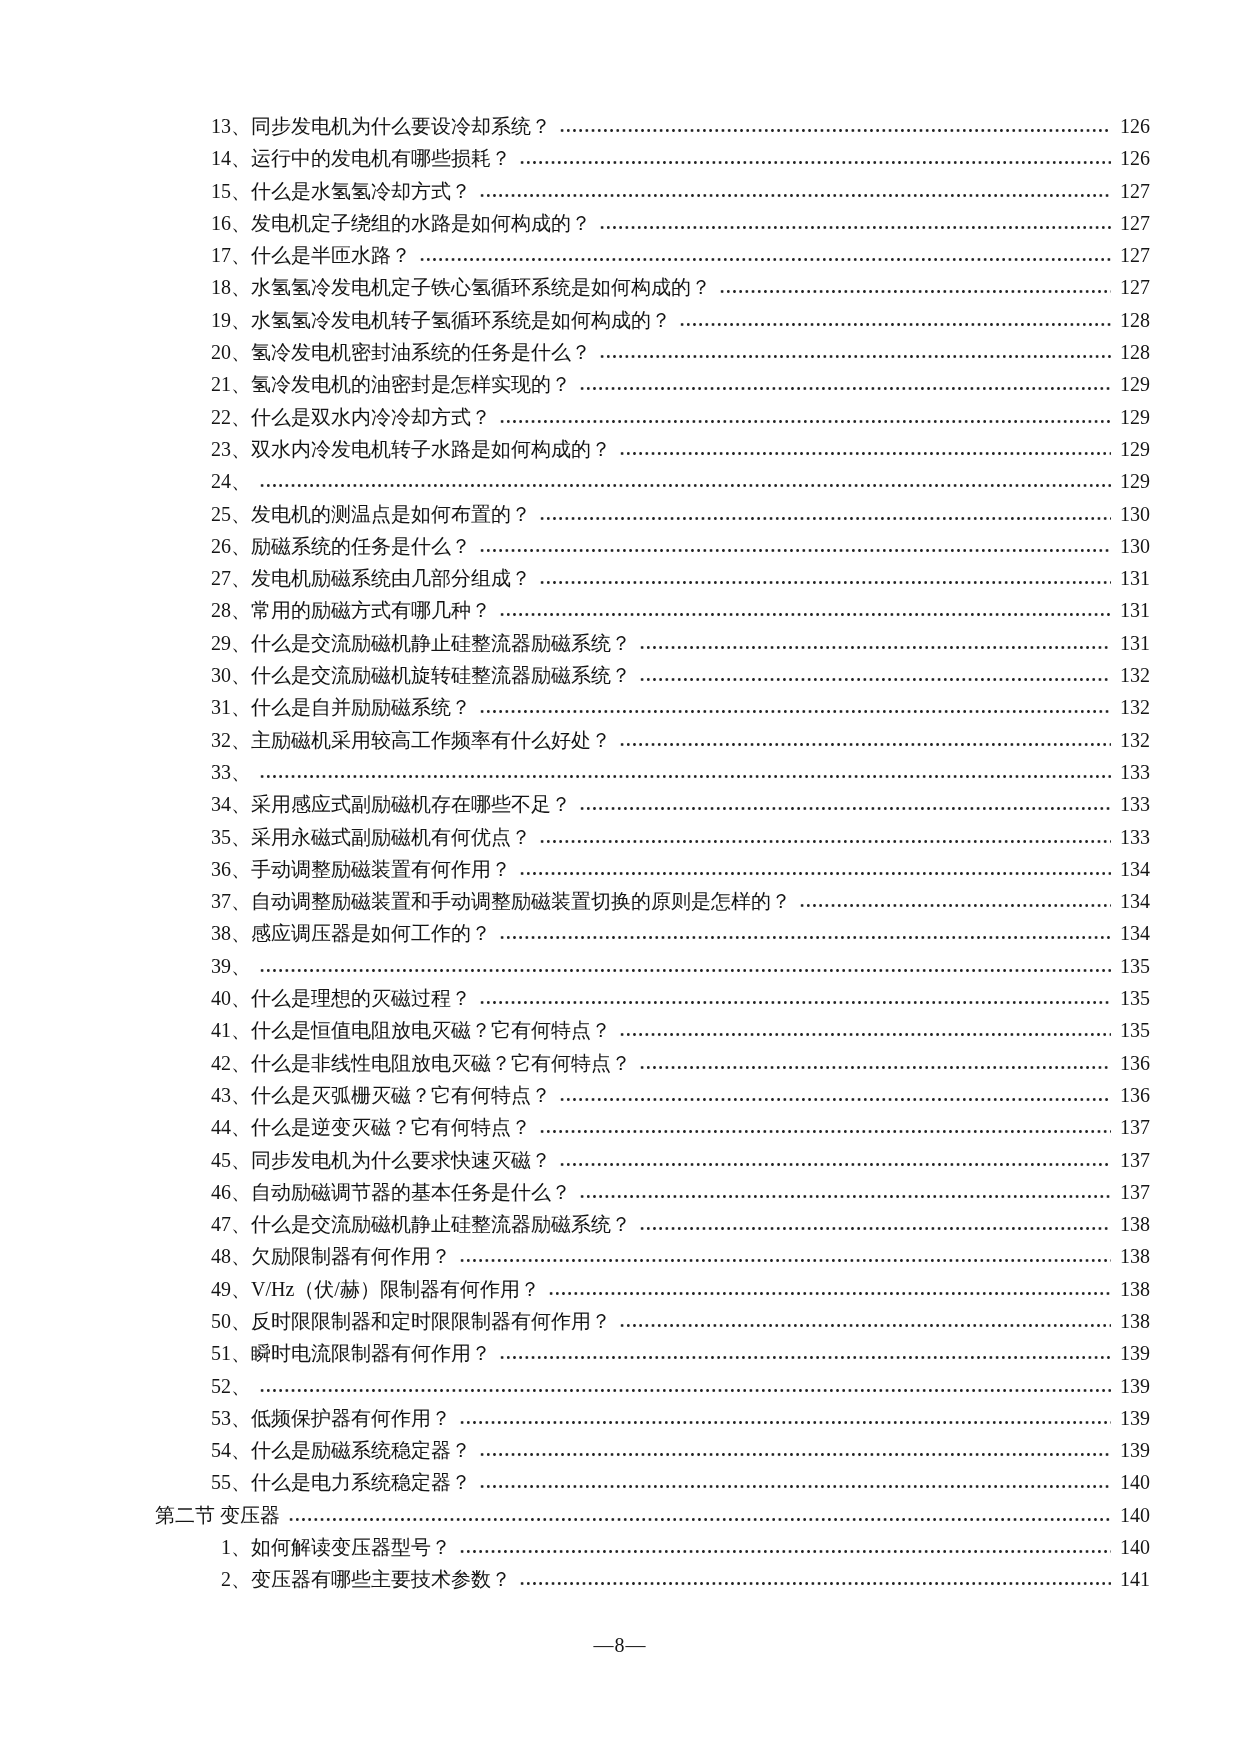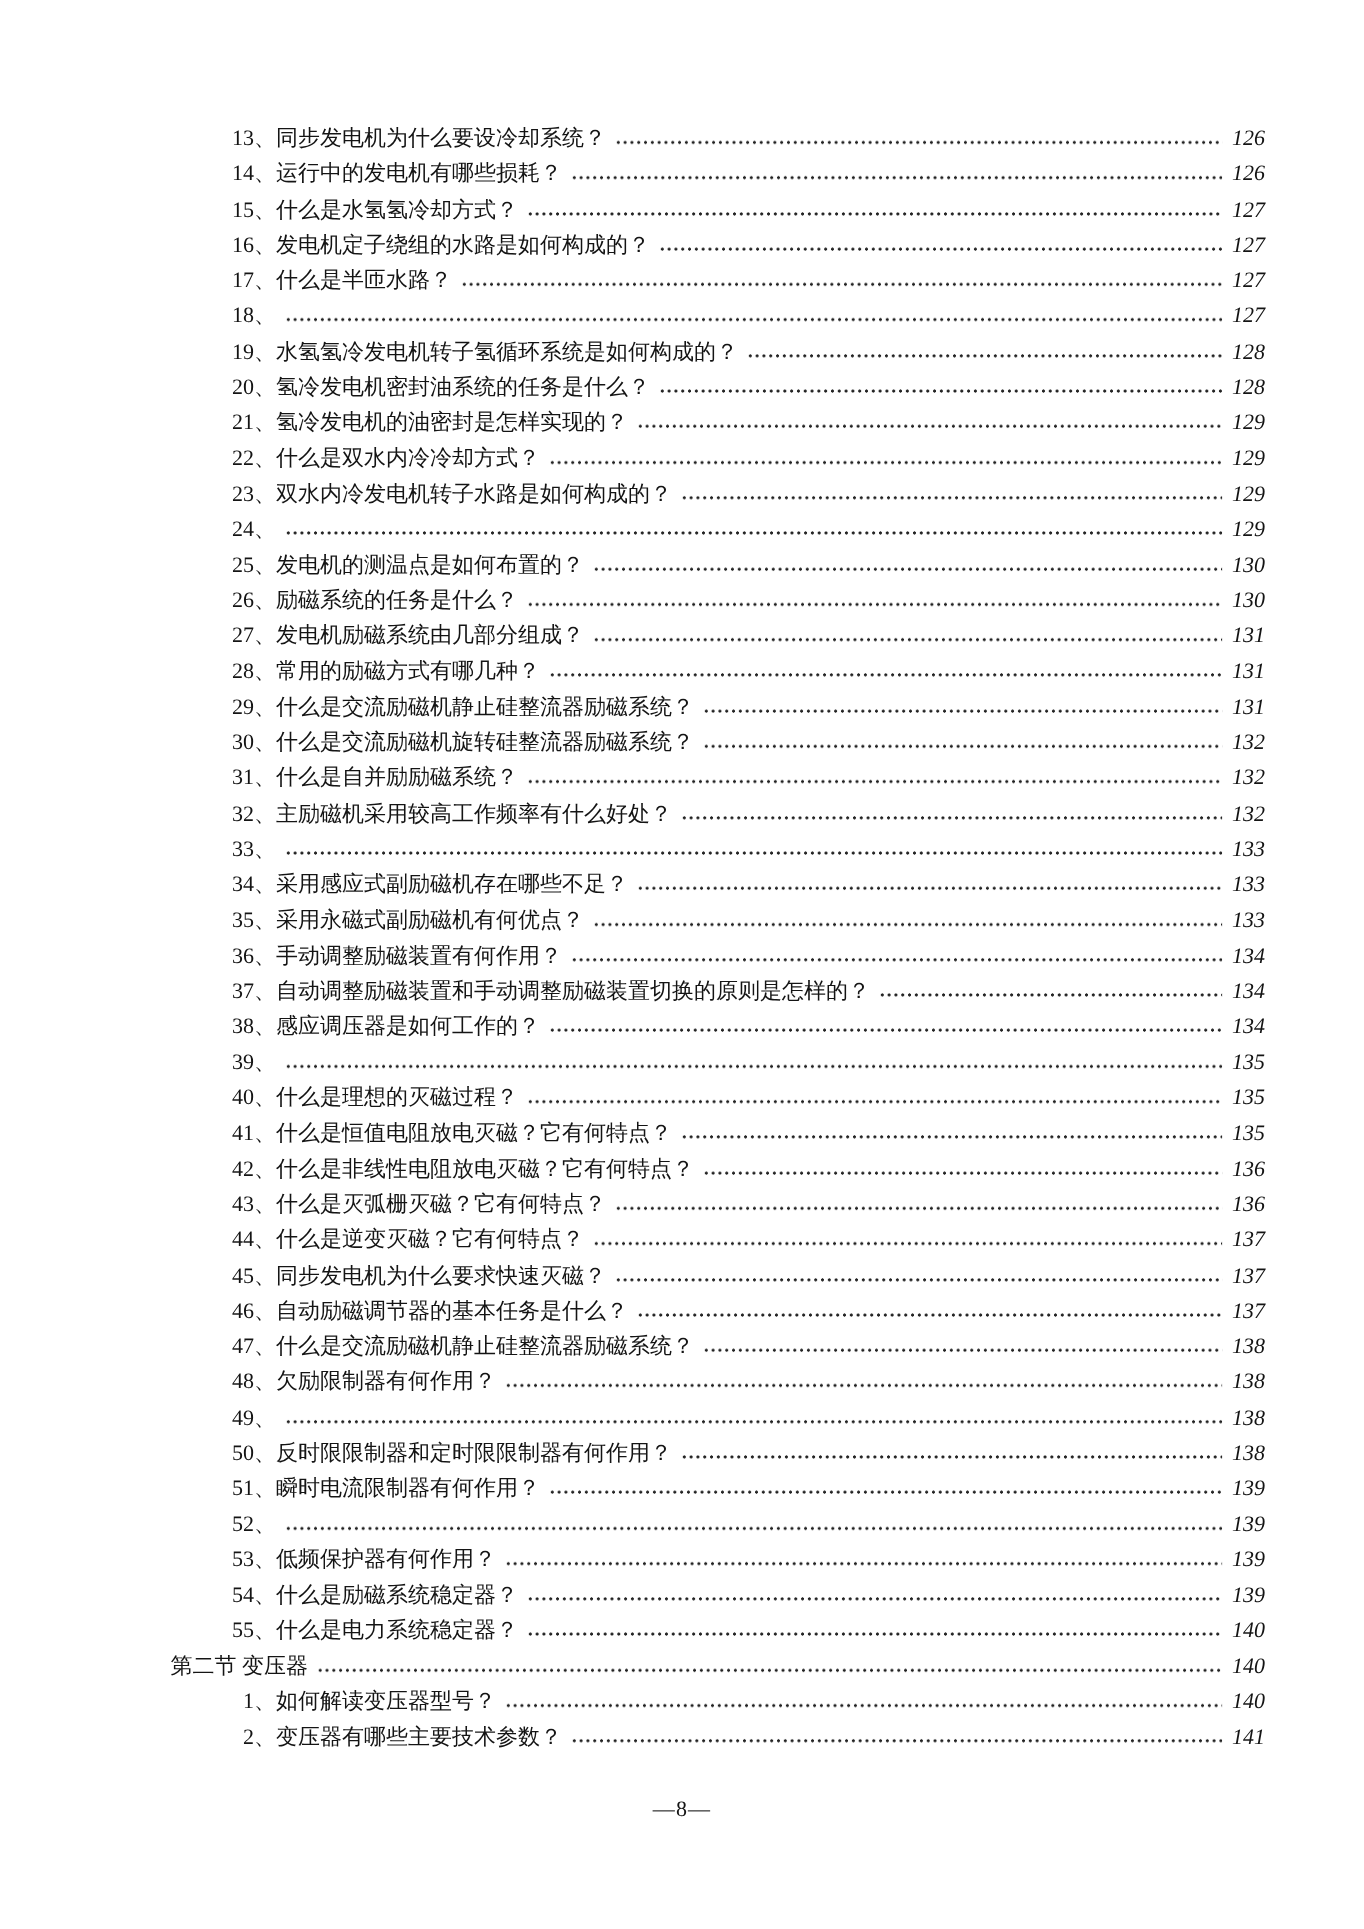--- a/index.html
+++ b/index.html
@@ -44,21 +44,20 @@
     background-image: radial-gradient(circle, #222 1.15px, rgba(0,0,0,0) 1.6px);
     background-size: 6.2px 5px;
     background-repeat: repeat-x;
     background-position: left bottom;
   }
   .pageno {
     display: inline-block;
     min-width: 36px;
     text-align: right;
     font-size: 20px;
-    font-style: italic;
   }
   .footer {
     position: absolute;
     left: 0;
     top: 1634px;
     width: 100%;
     text-align: center;
     font-size: 20px;
     letter-spacing: 1px;
   }
@@ -93,20 +92,21 @@
         <span class="pageno">127</span>
       </div>
       <div class="row item">
         <span class="num">17、</span>
         <span class="title">什么是半匝水路？</span>
         <span class="dots"></span>
         <span class="pageno">127</span>
       </div>
       <div class="row item">
         <span class="num">18、</span>
+        <span class="title">水氢氢冷发电机定子铁心氢循环系统是如何构成的？</span>
         <span class="dots"></span>
         <span class="pageno">127</span>
       </div>
       <div class="row item">
         <span class="num">19、</span>
         <span class="title">水氢氢冷发电机转子氢循环系统是如何构成的？</span>
         <span class="dots"></span>
         <span class="pageno">128</span>
       </div>
       <div class="row item">
@@ -275,20 +275,21 @@
         <span class="pageno">138</span>
       </div>
       <div class="row item">
         <span class="num">48、</span>
         <span class="title">欠励限制器有何作用？</span>
         <span class="dots"></span>
         <span class="pageno">138</span>
       </div>
       <div class="row item">
         <span class="num">49、</span>
+        <span class="title">V/Hz（伏/赫）限制器有何作用？</span>
         <span class="dots"></span>
         <span class="pageno">138</span>
       </div>
       <div class="row item">
         <span class="num">50、</span>
         <span class="title">反时限限制器和定时限限制器有何作用？</span>
         <span class="dots"></span>
         <span class="pageno">138</span>
       </div>
       <div class="row item">

